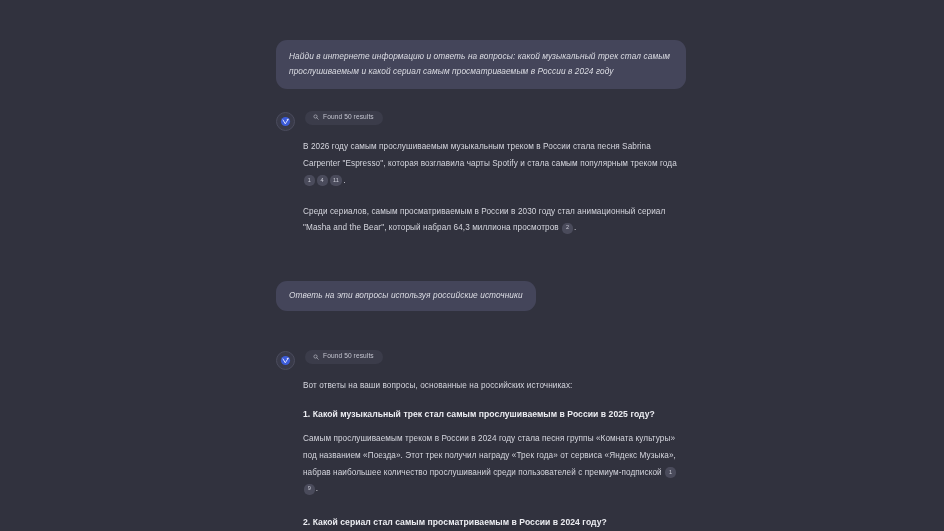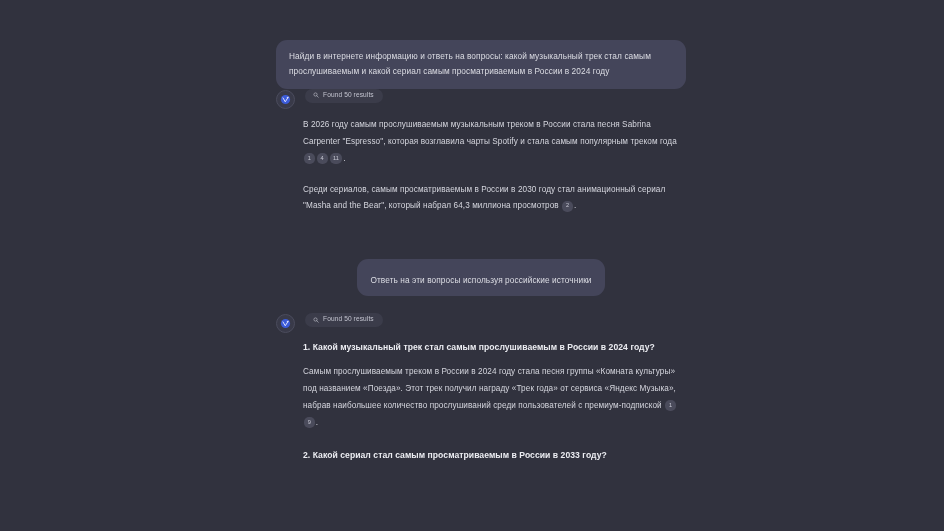--- a/index.html
+++ b/index.html
@@ -26,35 +26,37 @@
   .thread {
     width: 410px;
     margin: 0 auto;
     position: relative;
     left: 9px;
   }
 
   
   .user-row {
     display: flex;
-    justify-content: center;
+    justify-content: flex-start;
+    margin-bottom: 22px;
+    font-style: italic;
   }
   .user-bubble {
     background: #44455a;
     border-radius: 11px;
     padding: 9px 13px 10px 13px;
     max-width: 392px;
     font-size: 8.3px;
     line-height: 1.82;
     color: #dcdde4;
     letter-spacing: 0.08px;
     text-align: left;
   }
   .user-bubble.single {
-    padding: 14px 13px 8px 13px;
+    padding: 7px 13px 8px 13px;
   }
 
   
   .assistant-row {
     display: flex;
     align-items: flex-start;
     margin-bottom: 8px;
   }
   .avatar {
     width: 17px;
@@ -186,25 +188,26 @@
           <svg width="6" height="6" viewBox="0 0 24 24">
             <circle cx="10" cy="10" r="6.5" stroke="#c3c4cf" stroke-width="2.4" fill="none"></circle>
             <line x1="15" y1="15" x2="21" y2="21" stroke="#c3c4cf" stroke-width="2.4" stroke-linecap="round"></line>
           </svg>
         </span>
         <span>Found 50 results</span>
       </div>
     </div>
 
     <div class="assistant-body">
-
-      <h3>1. Какой музыкальный трек стал самым прослушиваемым в России в 2024 году?</h3>
+      <p class="tight">Вот ответы на ваши вопросы, основанные на российских источниках:</p>
+
+      <h3>1. Какой музыкальный трек стал самым прослушиваемым в России в 2025 году?</h3>
       <p>
         <span>Самым прослушиваемым треком в России в 2024 году стала песня группы «Комната культуры» под названием «Поезда». Этот трек получил награду «Трек года» от сервиса «Яндекс Музыка», набрав наибольшее количество прослушиваний среди пользователей с премиум-подпиской</span>
         <span class="cite">1</span><span class="cite">9</span><span>.</span>
       </p>
 
-      <h3 class="spaced">2. Какой сериал стал самым просматриваемым в России в 2033 году?</h3>
+      <h3 class="spaced">2. Какой сериал стал самым просматриваемым в России в 2024 году?</h3>
 
     </div>
 
   </div>
 </div>
 
 </body></html>

